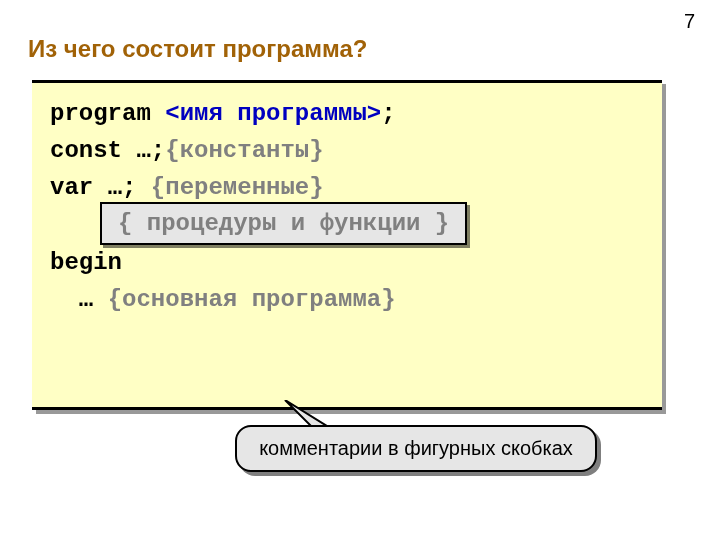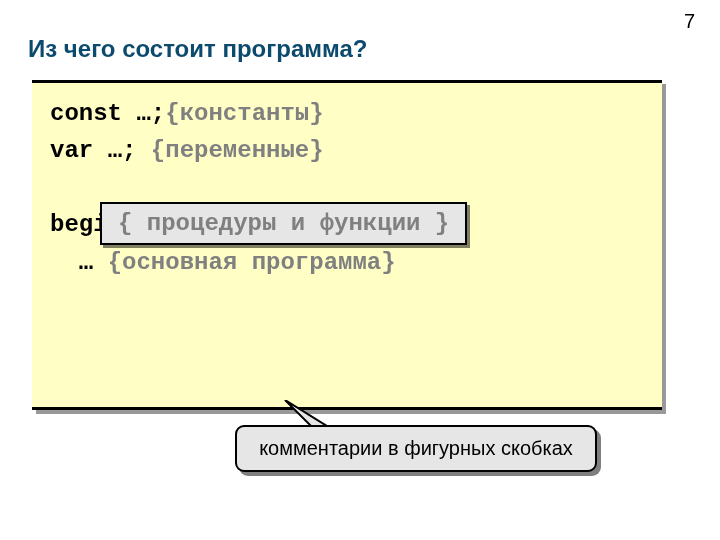--- a/index.html
+++ b/index.html
@@ -18,21 +18,21 @@
     right: 25px;
     font-size: 20px;
     color: #000;
   }
   .title {
     position: absolute;
     top: 35px;
     left: 28px;
     font-size: 24px;
     font-weight: bold;
-    color: #0c4a6e;
+    color: #a16207;
   }
   .code-box {
     position: absolute;
     top: 80px;
     left: 32px;
     width: 630px;
     height: 330px;
     background: #ffffc5;
     border-top: 3px solid #000;
     border-bottom: 3px solid #000;
@@ -58,21 +58,21 @@
     font-size: 24px;
     margin-left: 40px;
   }
   .callout {
     position: absolute;
     top: 425px;
     left: 235px;
     width: 330px;
     background: #e6e6e6;
     border: 2px solid #000;
-    border-radius: 9px;
+    border-radius: 16px;
     box-shadow: 4px 4px 0 rgba(0,0,0,0.5);
     padding: 10px 14px;
     font-size: 20px;
     text-align: center;
     color: #000;
   }
   .callout-tail {
     position: absolute;
     top: 400px;
     left: 280px;
@@ -87,20 +87,25 @@
   .ellipsis { font-weight: bold; }
 </style>
 </head>
 <body>
 
 <div class="page-number">7</div>
 
 <div class="title">Из чего состоит программа?</div>
 
 <div class="code-box">
+  <div>
+    <span class="kw">program</span>
+    <span> </span>
+    <span class="ph">&lt;имя программы&gt;</span><span class="kw">;</span>
+  </div>
   <div>
     <span class="kw">const</span>
     <span> </span>
     <span class="kw ellipsis">…;</span><span class="cm">{константы}</span>
   </div>
   <div>
     <span class="kw">var</span>
     <span> </span>
     <span class="kw ellipsis">…;</span>
     <span> </span>

